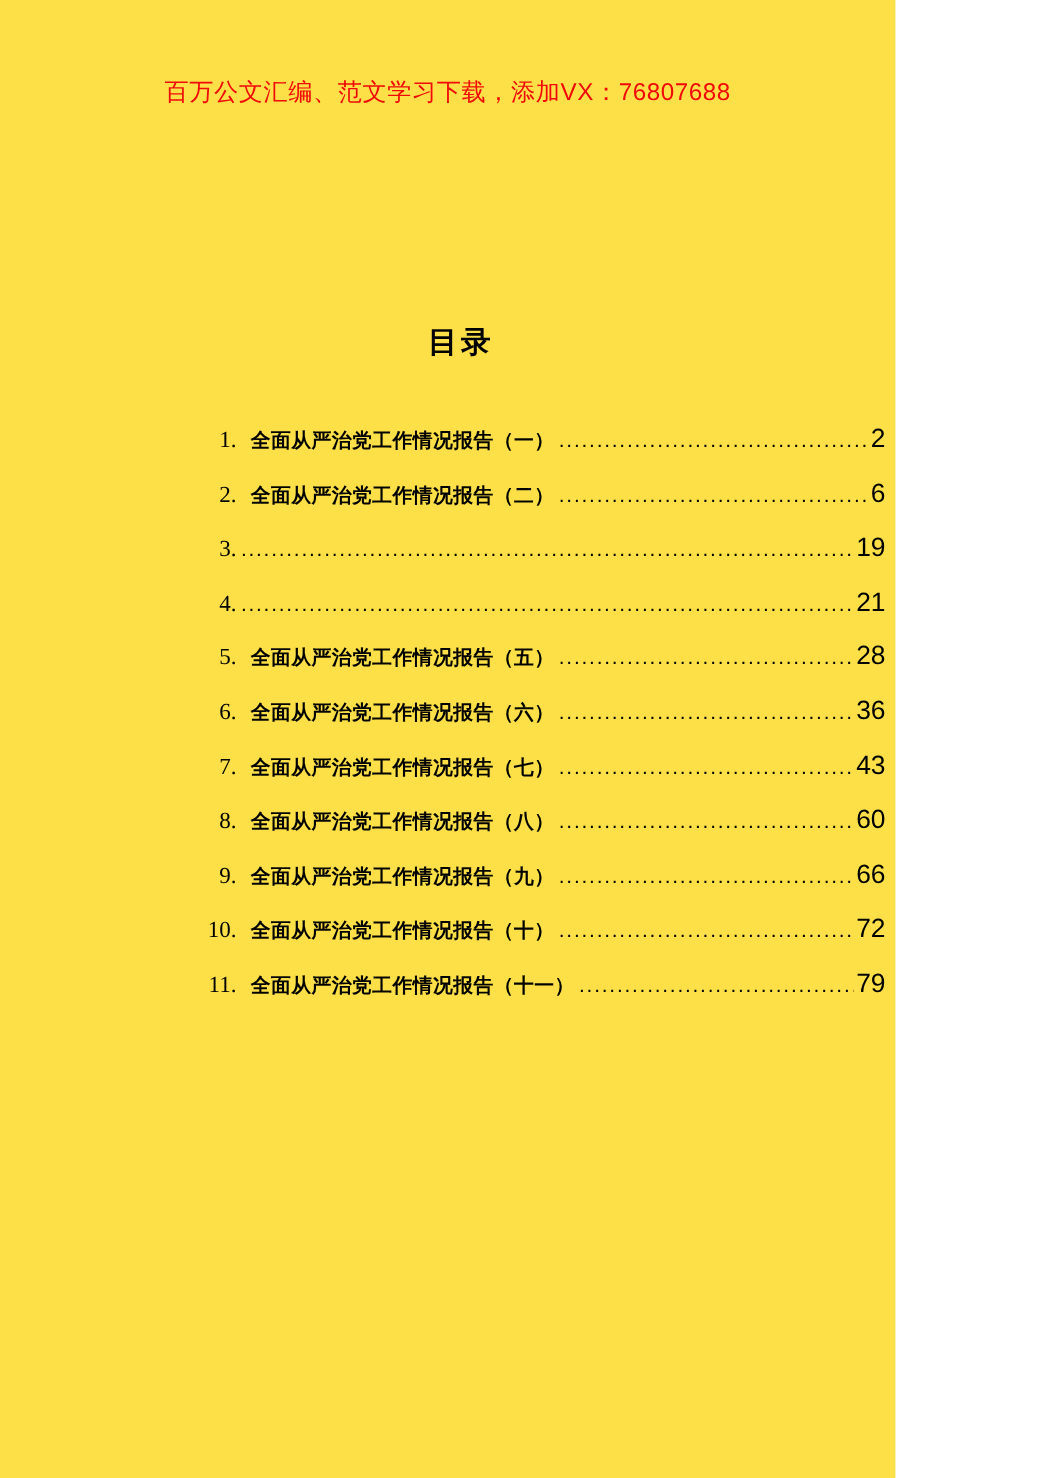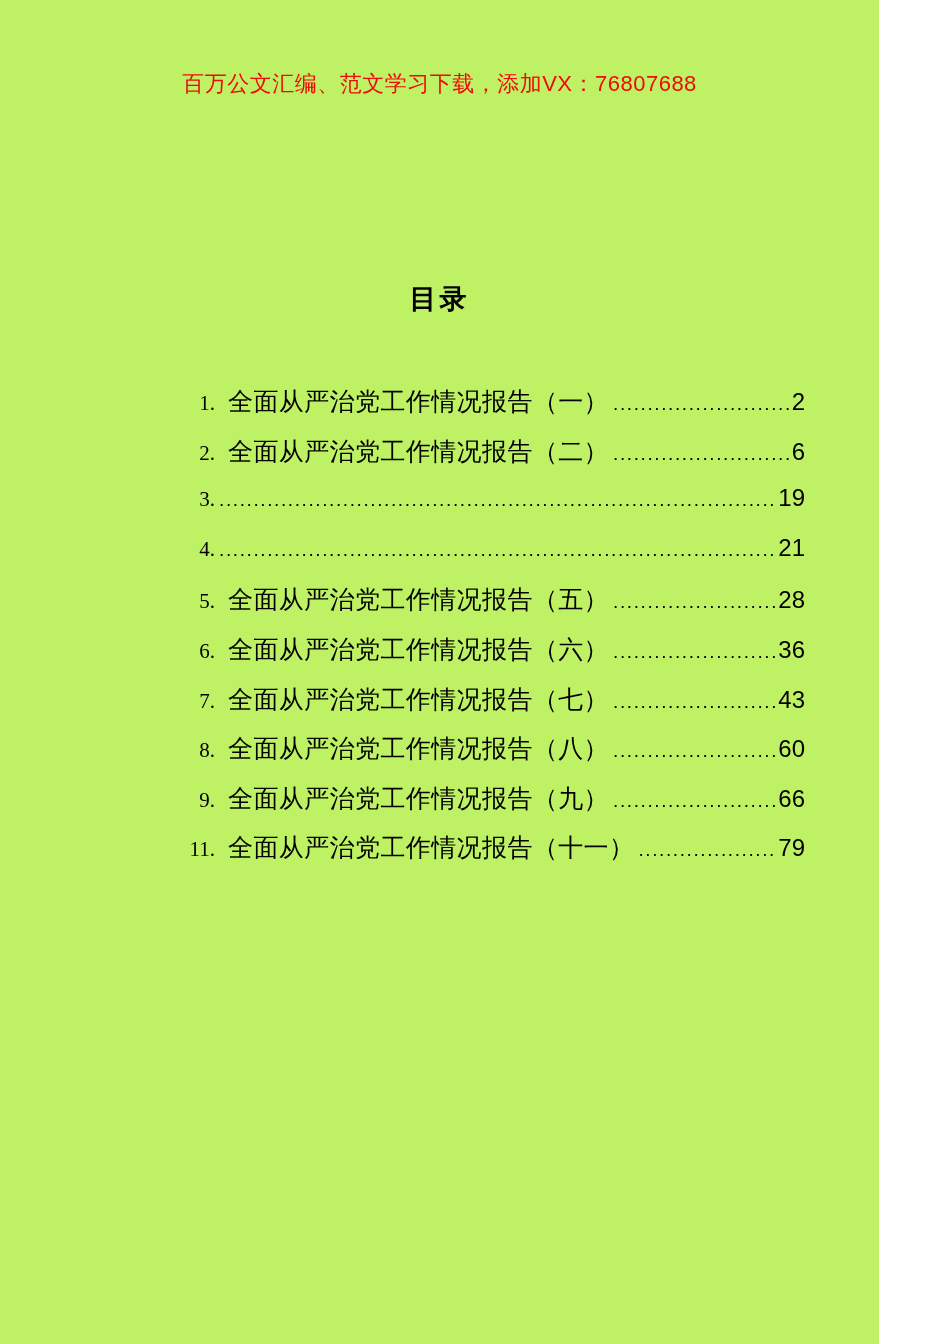--- a/index.html
+++ b/index.html
@@ -2,43 +2,43 @@
 <html><head>
 <meta charset="utf-8">
 <style>
   html, body {
     margin: 0;
     padding: 0;
     background: #ffffff;
   }
   .page {
     position: relative;
-    width: 879px;
+    width: 814px;
     height: 1344px;
-    background: #bef264;
+    background: #fde047;
     overflow: hidden;
     font-family: "Liberation Sans", sans-serif;
     color: #000000;
   }
   .watermark {
     position: absolute;
     top: 69px;
     left: 0;
     width: 100%;
     text-align: center;
     font-size: 22px;
     letter-spacing: 0.5px;
     white-space: nowrap;
   }
   .toc-title {
     position: absolute;
     top: 281px;
     left: 0;
     width: 100%;
-    margin: 0;
+    margin: 12px;
     text-align: center;
     font-size: 27px;
     font-weight: 600;
     letter-spacing: 3px;
   }
   .toc-list {
     position: absolute;
     top: 376px;
     left: 186px;
     width: 619px;
@@ -54,22 +54,23 @@
   .toc-ord {
     flex: none;
     width: 29px;
     text-align: right;
     font-family: "Liberation Serif", serif;
     font-size: 21px;
   }
   .toc-label {
     flex: none;
     margin-left: 13px;
-    font-size: 25px;
+    font-size: 18px;
     letter-spacing: 0.4px;
+    font-weight: bold;
   }
   .toc-dots {
     flex: 1 1 auto;
     overflow: hidden;
     margin: 0 2px 0 4px;
     font-size: 19px;
     letter-spacing: 1.6px;
     white-space: nowrap;
   }
   .toc-dots::after {
@@ -136,20 +137,26 @@
     <span class="toc-dots"></span>
     <span class="toc-page">60</span>
   </div>
       <div class="toc-row">
     <span class="toc-ord">9.</span>
     <span class="toc-label">全面从严治党工作情况报告（九）</span>
     <span class="toc-dots"></span>
     <span class="toc-page">66</span>
   </div>
       <div class="toc-row">
+    <span class="toc-ord">10.</span>
+    <span class="toc-label">全面从严治党工作情况报告（十）</span>
+    <span class="toc-dots"></span>
+    <span class="toc-page">72</span>
+  </div>
+      <div class="toc-row">
     <span class="toc-ord">11.</span>
     <span class="toc-label">全面从严治党工作情况报告（十一）</span>
     <span class="toc-dots"></span>
     <span class="toc-page">79</span>
   </div>
     </div>
 
 </div>
 
 </body></html>

